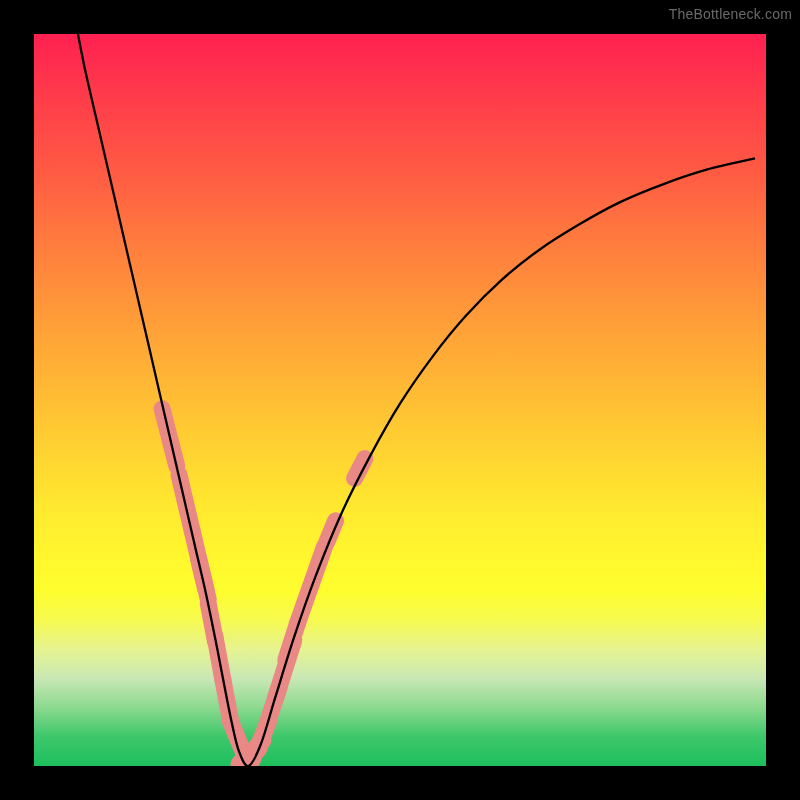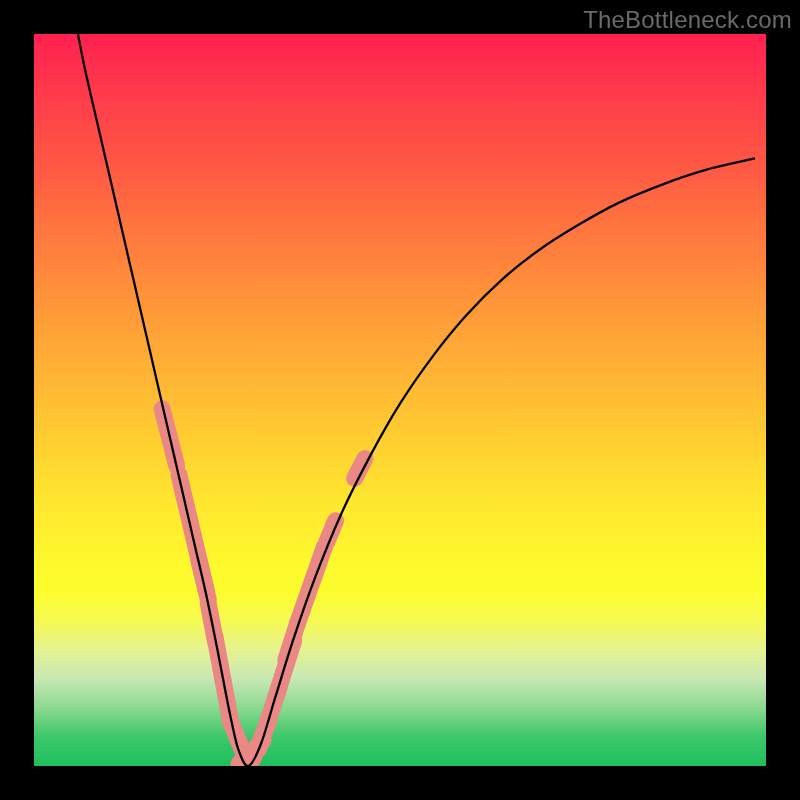--- a/index.html
+++ b/index.html
@@ -37,21 +37,21 @@
       #8cd98f 92%,
       #3dc76a 96%,
       #1ebf5e 100%
     );
   }
   .watermark {
     position: absolute;
     top: 6px;
     right: 8px;
     font-family: Arial, Helvetica, sans-serif;
-    font-size: 24px;
+    font-size: 14px;
     font-weight: 500;
     color: #6a6a6a;
     letter-spacing: 0.2px;
   }
   svg.curve {
     position: absolute;
     left: 0;
     top: 0;
     width: 732px;
     height: 732px;

